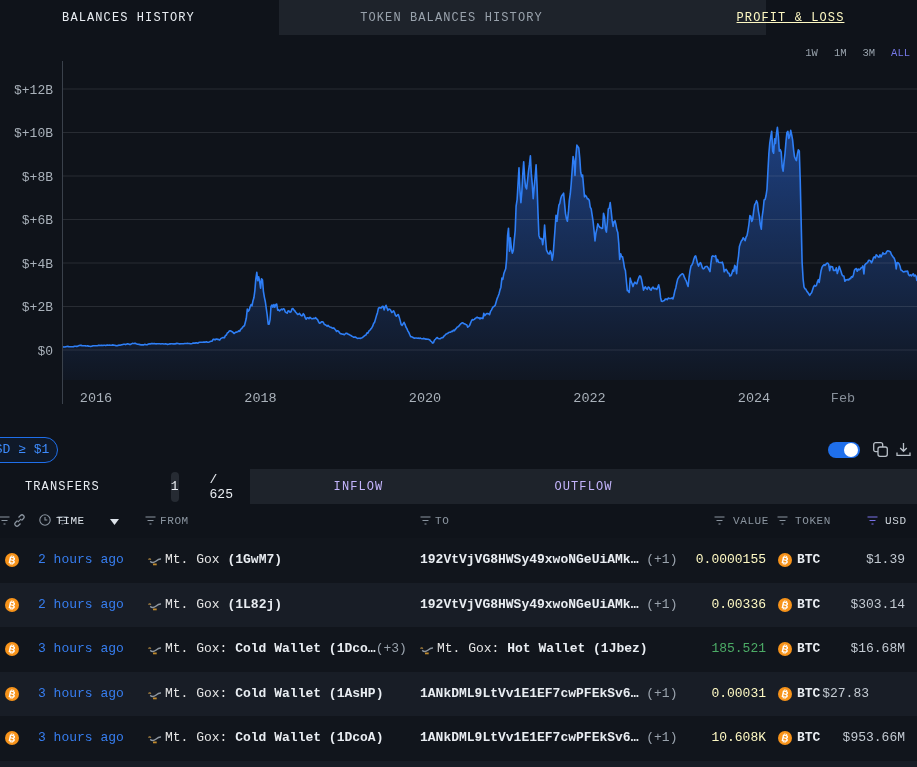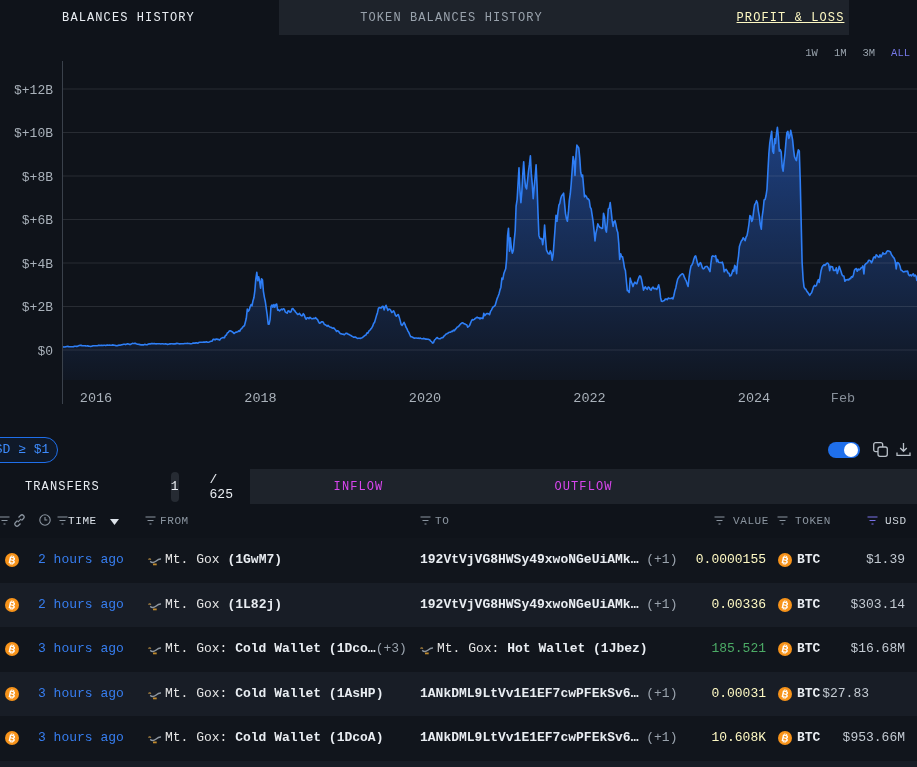--- a/index.html
+++ b/index.html
@@ -1,21 +1,21 @@
 <!DOCTYPE html>
 <html><head><meta charset="utf-8">
 <style>
 * { margin:0; padding:0; box-sizing:border-box; }
 html,body { width:917px; height:767px; background:#0f131a; overflow:hidden;
   font-family:"Liberation Mono", monospace; }
 .abs { position:absolute; }
 #page { position:relative; width:917px; height:767px; background:#0f131a; }
 
 
-#toptabs { position:absolute; top:0; left:0; width:849px; height:35px; background:#1e232b; }
+#toptabs { position:absolute; top:0; left:0; width:766px; height:35px; background:#1e232b; }
 .ttab { position:absolute; top:0; height:35px; display:flex; align-items:center; justify-content:center;
   font-size:12px; letter-spacing:1.1px; color:#99a2ac; }
 #toptabs .t1 { left:0; width:279px; background:#0f131a; color:#e9edf2; padding-right:22px; }
 #toptabs .t2 { left:279px; width:345px; color:#99a2ac; }
 #toptabs .t3 { left:644px; width:293px; color:#fef9c3;text-decoration:underline; }
 
 
 #ranges { position:absolute; top:47px; right:7px; font-size:10.5px; letter-spacing:0; color:#99a3ad; }
 #ranges span { margin-left:16px; }
 #ranges .on { color:#7678e8; }
@@ -23,21 +23,21 @@
 
 #pill { position:absolute; top:437px; left:-24px; height:26px; width:82px; border:1px solid #1f6feb;
   border-radius:13px; color:#3d8bfd; font-size:13px; line-height:24px; text-align:left;
   background:rgba(31,111,235,0.07); padding-left:10px;}
 #toggle { position:absolute; top:442px; left:828px; width:32px; height:16px; background:#1f6feb; border-radius:8px; }
 #toggle .knob { position:absolute; top:1px; left:16px; width:14px; height:14px; background:#ffffff; border-radius:50%; }
 
 
 #tabs2 { position:absolute; top:469px; left:0; width:917px; height:35px; background:#1e232b; }
 .t2tab { position:absolute; top:0; height:35px; display:flex; align-items:center; justify-content:center;
-  font-size:12px; letter-spacing:1.1px; color:#d946ef; }
+  font-size:12px; letter-spacing:1.1px; color:#c4b5fd; }
 #tabs2 .a { left:0; width:250px; background:#0f131a; color:#e9edf2; justify-content:flex-start; padding-left:25px;gap:26px; }
 
 
 #thead { position:absolute; top:504px; left:0; width:917px; height:34px; font-size:11px;
   letter-spacing:0.6px; color:#8b95a0; }
 #thead .lbl { position:absolute; top:11px; }
 
 
 .row { position:absolute; left:0; width:917px; height:45px; font-size:13px; }
 .row .cell { position:absolute; top:14px; white-space:pre; }
@@ -129,21 +129,21 @@
       <svg class="abs" style="top:10px;left:13px;" width="13" height="13" viewBox="0 0 13 13" stroke="#8b95a0" stroke-width="1.2" fill="none">
         <path d="M5.5 3.5 L7.5 1.5 A2.1 2.1 0 0 1 10.5 4.5 L8.5 6.5 M7.5 9.5 L5.5 11.5 A2.1 2.1 0 0 1 2.5 8.5 L4.5 6.5 M4.8 8.2 L8.2 4.8"></path>
       </svg>
       <svg class="abs" style="top:10px;left:39px;" width="12" height="12" viewBox="0 0 12 12" stroke="#8b95a0" stroke-width="1.1" fill="none">
         <circle cx="6" cy="6" r="5.2"></circle>
         <path d="M6 3 L6 6 L8.3 6"></path>
       </svg>
       <svg class="abs" style="top:12px;left:57px;" width="11" height="9" viewBox="0 0 11 9" stroke="#8b95a0" stroke-width="1.2" fill="none">
         <path d="M0.5 1 L10.5 1 M2.5 4.5 L8.5 4.5 M4.5 8 L6.5 8"></path>
       </svg>
-      <span class="lbl" style="left:68px;color:#dde3ea;">TIME</span>
+      <span class="lbl" style="left:56px;color:#dde3ea;">TIME</span>
       <svg class="abs" style="top:15px;left:110px;" width="9" height="6" viewBox="0 0 9 6" fill="#dde3ea">
         <path d="M0 0 L9 0 L4.5 6 Z"></path>
       </svg>
       <svg class="abs" style="top:12px;left:145px;" width="11" height="9" viewBox="0 0 11 9" stroke="#8b95a0" stroke-width="1.2" fill="none">
         <path d="M0.5 1 L10.5 1 M2.5 4.5 L8.5 4.5 M4.5 8 L6.5 8"></path>
       </svg>
       <span class="lbl" style="left:160px;">FROM</span>
       <svg class="abs" style="top:12px;left:420px;" width="11" height="9" viewBox="0 0 11 9" stroke="#8b95a0" stroke-width="1.2" fill="none">
         <path d="M0.5 1 L10.5 1 M2.5 4.5 L8.5 4.5 M4.5 8 L6.5 8"></path>
       </svg>

